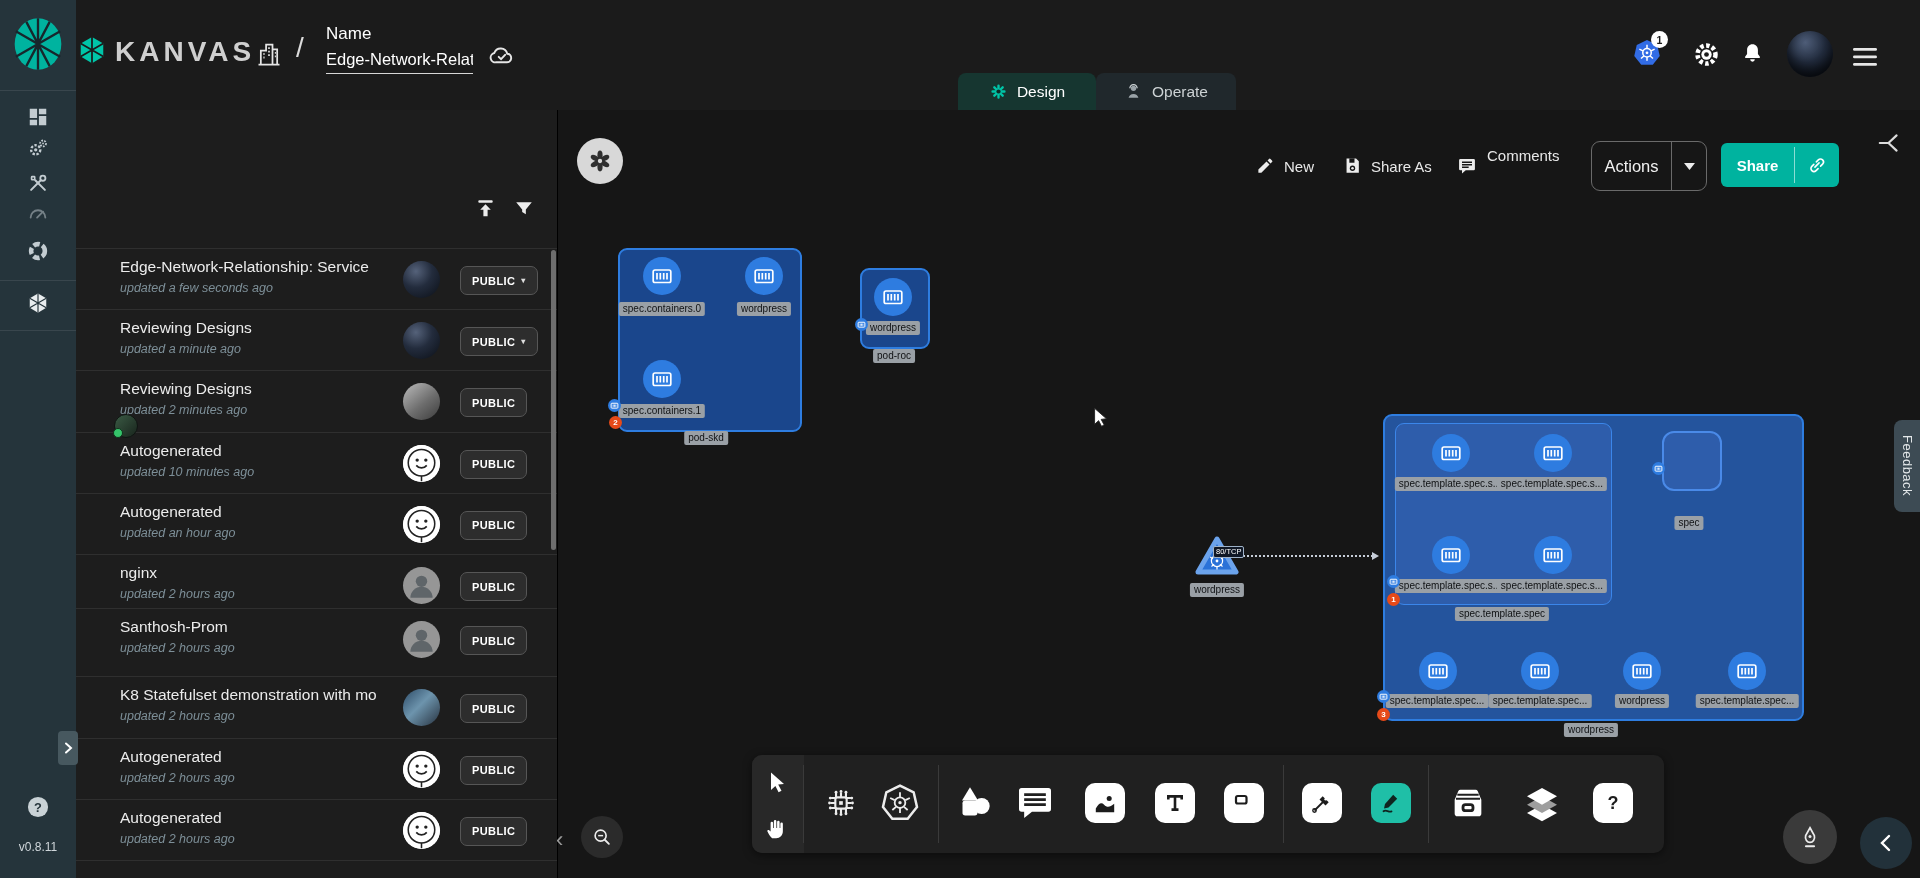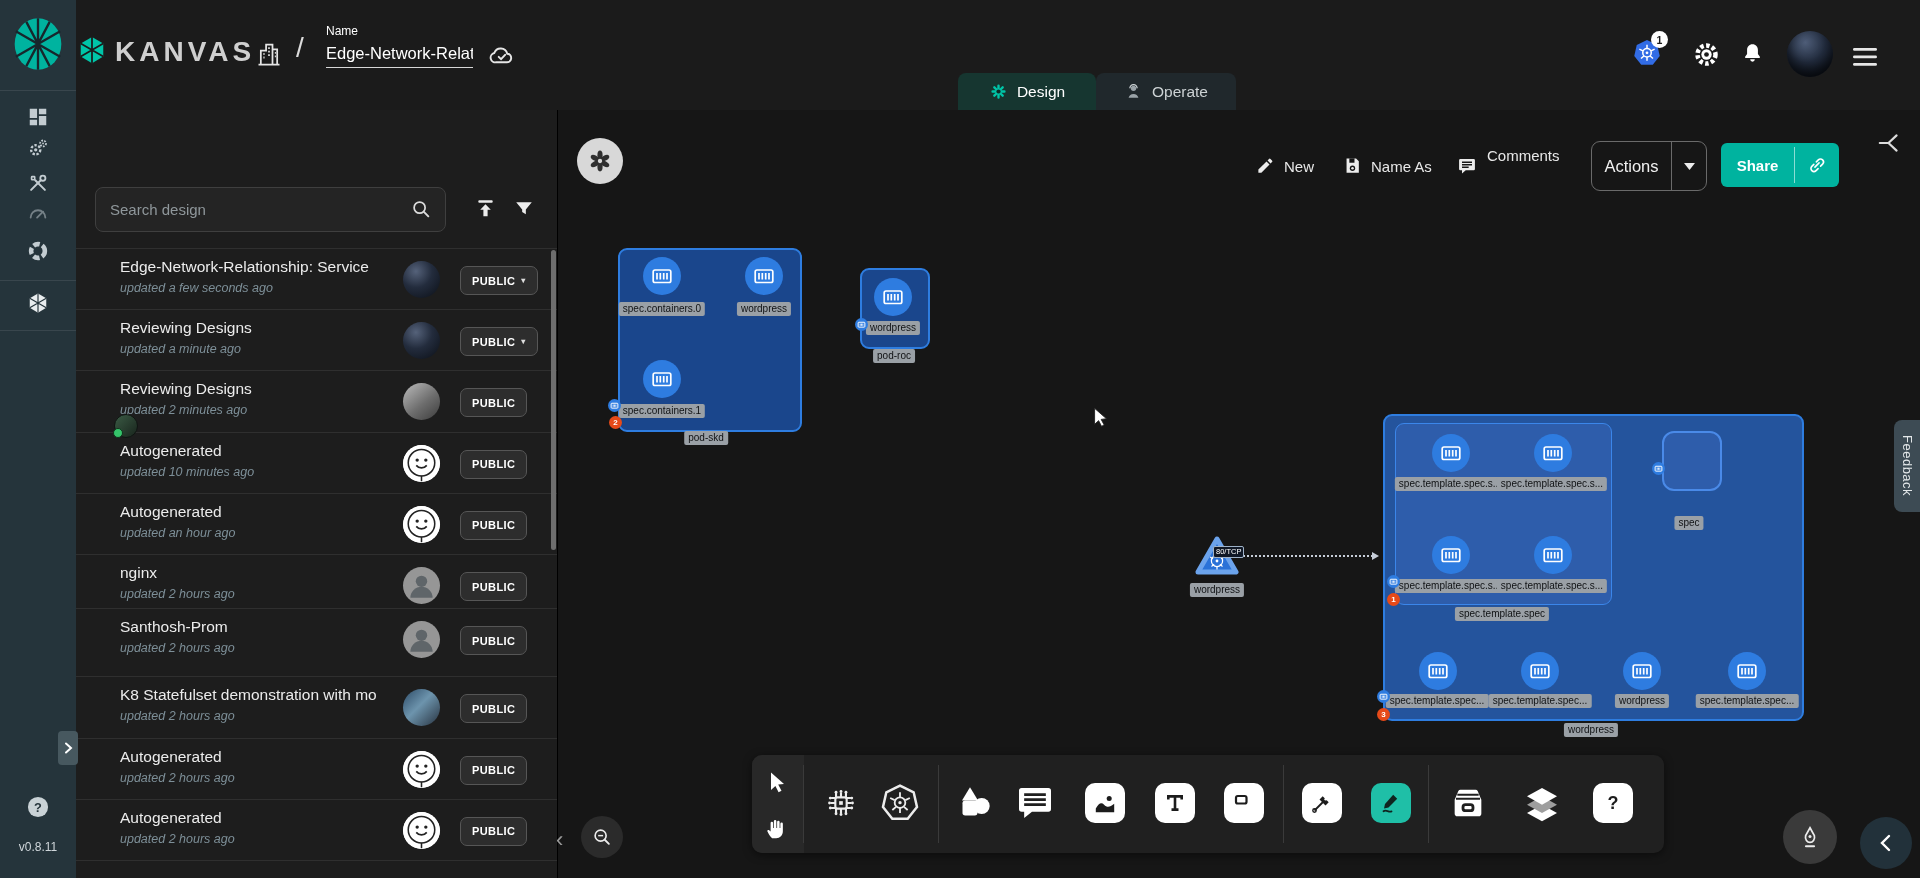--- a/index.html
+++ b/index.html
@@ -140,21 +140,21 @@
     </div>
     <div class="brandtext">KANVAS</div>
     <div class="hdr-ic" style="left:179px;top:40px;width:28px;height:32px;">
       <svg viewBox="0 0 24 24" fill="none" stroke="#e6e6e6" stroke-width="1.5">
           <path d="M5 21V9h4.5V4H15v17M15 8h4v13M3 21h18"></path>
           <path d="M7.2 12h1M7.2 15h1M11.3 7h1.4M11.3 10h1.4M11.3 13h1.4M17 11h.9M17 14h.9" stroke-width="1.6"></path>
         </svg>
     </div>
     <div class="abs" style="left:220px;top:32px;font-size:28px;font-weight:300;color:#dcdcdc;">/</div>
     <div class="abs" style="left:250px;top:24px;">
-      <div style="font-size:12px;color:#fff;margin-bottom:4px;">Name</div>
+      <div style="font-size:17px;color:#fff;margin-bottom:4px;">Name</div>
       <input id="name-input" type="text" value="Edge-Network-Relatio" style="">
     </div>
     <div class="hdr-ic" style="left:412px;top:42px;width:27px;height:27px;">
       <svg viewBox="0 0 24 24">
           <path d="M7.5 18h9a3.8 3.8 0 0 0 .6-7.6A6 6 0 0 0 5.6 9.8 3.9 3.9 0 0 0 7.5 18Z" fill="none" stroke="#e6e6e6" stroke-width="1.7"></path>
           <path d="M9.5 13.2l2.1 2.1 3.6-3.9" stroke="#e6e6e6" stroke-width="1.7" fill="none" stroke-linecap="round"></path>
         </svg>
     </div>
 
     <div class="abs" style="left:1556px;top:38px;width:30px;height:30px;">
@@ -208,29 +208,20 @@
             <circle cx="12" cy="8" r="3.4" fill="#9aa3a8"></circle>
             <path d="M5.8 20a6.4 6.4 0 0 1 12.4 0Z" fill="#9aa3a8"></path>
             <path d="M7.4 8a4.6 4.6 0 0 1 9.2 0" stroke="#cfd6d9" stroke-width="1.6" fill="none"></path>
           </svg>
       </span>
       <span>Operate</span>
     </div>
   </header>
 
   <section id="panel">
-    <div id="searchwrap">
-      <input id="search-input" type="text" placeholder="Search design" style="">
-      <span class="abs" style="left:314px;top:10px;width:22px;height:22px;">
-        <svg viewBox="0 0 24 24" fill="none" stroke="#dcdcdc">
-            <circle cx="10.5" cy="10.5" r="6" stroke-width="1.9"></circle>
-            <path d="M15.2 15.2 20 20" stroke-width="2.1" stroke-linecap="round"></path>
-          </svg>
-      </span>
-    </div>
     <span class="abs" style="left:398px;top:87px;width:23px;height:23px;">
       <svg viewBox="0 0 24 24" fill="#ececec">
           <rect x="4.5" y="3.5" width="15" height="2.4" rx="1"></rect>
           <path d="M12 7.5l5.5 5.7h-3.3V20h-4.4v-6.8H6.5Z"></path>
         </svg>
     </span>
     <span class="abs" style="left:437px;top:88px;width:22px;height:22px;">
       <svg viewBox="0 0 24 24" fill="#ececec">
           <path d="M3.5 4.5h17L14 12.6v5.2l-4-2.4v-2.8Z"></path>
         </svg>
@@ -383,21 +374,21 @@
   <div class="actlabel" style="left:1284px;top:158px;cursor:pointer;">New</div>
 
   <div class="abs" style="left:1343px;top:156px;width:19px;height:19px;cursor:pointer;">
     <svg viewBox="0 0 24 24">
         <path d="M4.5 3h12L20 6.5V21H4.5Z" fill="#ececec"></path>
         <rect x="8" y="3" width="6.5" height="5.5" fill="#161616"></rect>
         <circle cx="12" cy="15.5" r="3.4" fill="#161616"></circle>
         <circle cx="12" cy="15.5" r="1.6" fill="#ececec"></circle>
       </svg>
   </div>
-  <div class="actlabel" style="left:1371px;top:158px;cursor:pointer;">Name As</div>
+  <div class="actlabel" style="left:1371px;top:158px;cursor:pointer;">Share As</div>
 
   <div class="abs" style="left:1457px;top:156px;width:20px;height:19px;cursor:pointer;">
     <svg viewBox="0 0 24 24">
         <path d="M4 3.5h16A1.5 1.5 0 0 1 21.5 5v10.5A1.5 1.5 0 0 1 20 17h-9.5L6 21v-4H4a1.5 1.5 0 0 1-1.5-1.5V5A1.5 1.5 0 0 1 4 3.5Z" fill="#ececec"></path>
         <path d="M6 7.5h12M6 10.5h12M6 13.5h8" stroke="#161616" stroke-width="1.6"></path>
       </svg>
   </div>
   <div class="actlabel" style="left:1487px;top:147px;cursor:pointer;">Comments</div>
 
   <div class="abs" style="left:1591px;top:141px;width:114px;height:48px;border:1px solid #6a6a6a;border-radius:9px;display:flex;z-index:25;">

